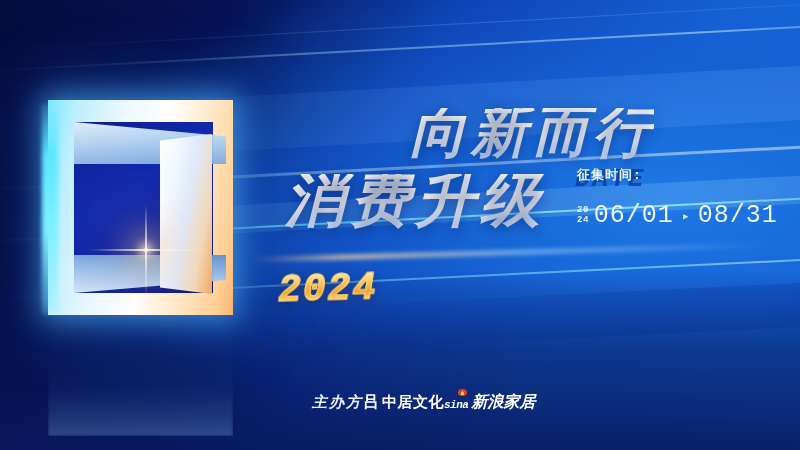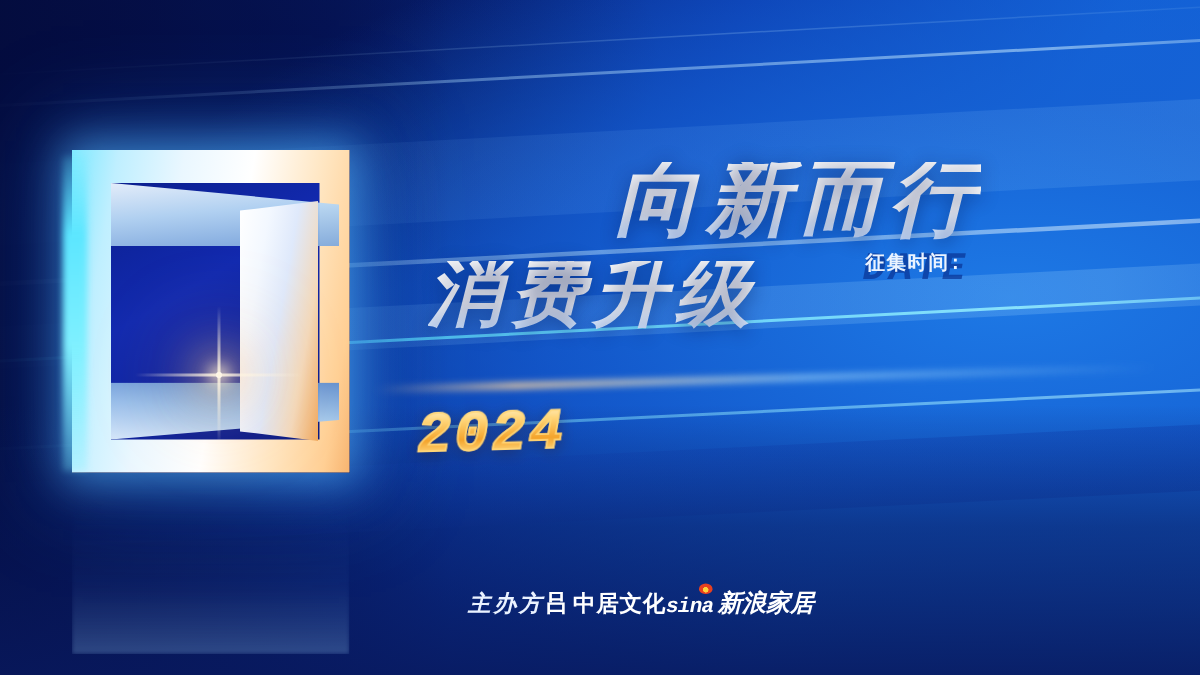--- a/index.html
+++ b/index.html
@@ -73,21 +73,21 @@
   .headline{position:absolute;left:410px;top:108px;}
   .h-main{
     font-size:56px;font-weight:bold;font-style:italic;letter-spacing:5px;line-height:1.02;
     color:#fff;
     background:linear-gradient(180deg,#ffffff 0%,#ffffff 55%,#d9e9ff 78%,#bcd6fb 100%);
     -webkit-background-clip:text;background-clip:text;-webkit-text-fill-color:transparent;
     text-shadow:0 3px 12px rgba(4,22,80,.45);white-space:nowrap;
   }
   .h-sub{
     position:absolute;left:-125px;top:66px;
-    font-size:50px;font-weight:bold;font-style:italic;letter-spacing:5px;line-height:1.02;
+    font-size:60px;font-weight:bold;font-style:italic;letter-spacing:5px;line-height:1.02;
     background:linear-gradient(180deg,#ffffff 0%,#ffffff 55%,#dcebff 80%,#c3dbfc 100%);
     -webkit-background-clip:text;background-clip:text;-webkit-text-fill-color:transparent;
     text-shadow:0 3px 12px rgba(4,22,80,.45);white-space:nowrap;
   }
 
   
   .datebox{position:absolute;left:577px;top:166px;width:200px;}
   .date-watermark{position:absolute;left:-2px;top:-2px;font-size:26px;font-weight:bold;font-style:italic;
      letter-spacing:2px;color:rgba(10,52,150,.72);}
   .date-label{position:relative;font-size:13px;color:#eaf3ff;letter-spacing:1px;margin-bottom:17px;font-weight:bold;}
@@ -117,21 +117,21 @@
   .organizer{position:absolute;left:312px;top:392px;display:flex;align-items:center;}
   .org-label{font-size:15px;font-style:italic;font-weight:bold;color:#eaf2ff;letter-spacing:2px;}
   .logo1{display:flex;align-items:center;gap:4px;}
   .logo1-mark{font-size:16px;font-weight:bold;color:#fff;letter-spacing:-1px;}
   .logo1-txt{font-size:15px;font-weight:bold;color:#fff;letter-spacing:.5px;text-align:center;}
   .logo2{display:flex;align-items:flex-end;gap:3px;}
   .sina-wrap{position:relative;display:inline-block;}
   .sina-eye{position:absolute;right:1px;top:-6px;width:9px;height:7px;
      background:radial-gradient(circle at 50% 60%,#ffd23a 0 28%,#e8401f 32% 100%);
      border-radius:50% 50% 45% 45%;}
-  .sina-txt{font-size:14px;font-weight:bold;font-style:italic;color:#fff;letter-spacing:-.5px;margin-top:16px;}
+  .sina-txt{font-size:11px;font-weight:bold;font-style:italic;color:#fff;letter-spacing:-.5px;margin-top:16px;}
   .sina-cn{font-size:16px;font-weight:bold;font-style:italic;color:#fff;letter-spacing:0;}
 </style>
 </head>
 <body>
 
 <div class="stage">
 
   <div class="bands">
     <div class="band b8"></div>
     <div class="band b1"></div>
@@ -157,20 +157,29 @@
   </div>
 
   <div class="headline">
     <div class="h-main">向新而行</div>
     <div class="h-sub">消费升级</div>
   </div>
 
   <div class="datebox">
     <div class="date-watermark">DATE</div>
     <div class="date-label">征集时间:</div>
+    <div class="date-row">
+      <span class="yr">
+        <span>20</span>
+        <span>24</span>
+      </span>
+      <span class="date-nums">06/01</span>
+      <span class="arrow">▸</span>
+      <span class="date-nums">08/31</span>
+    </div>
   </div>
 
   <div class="goldglow"></div>
   <div class="goldline">
     <span class="gold-year">2024</span><span class="gold-rest">年度家居畅销单品征集</span>
   </div>
 
   <div class="organizer">
     <span class="org-label">主办方</span>
     <span class="logo1">

